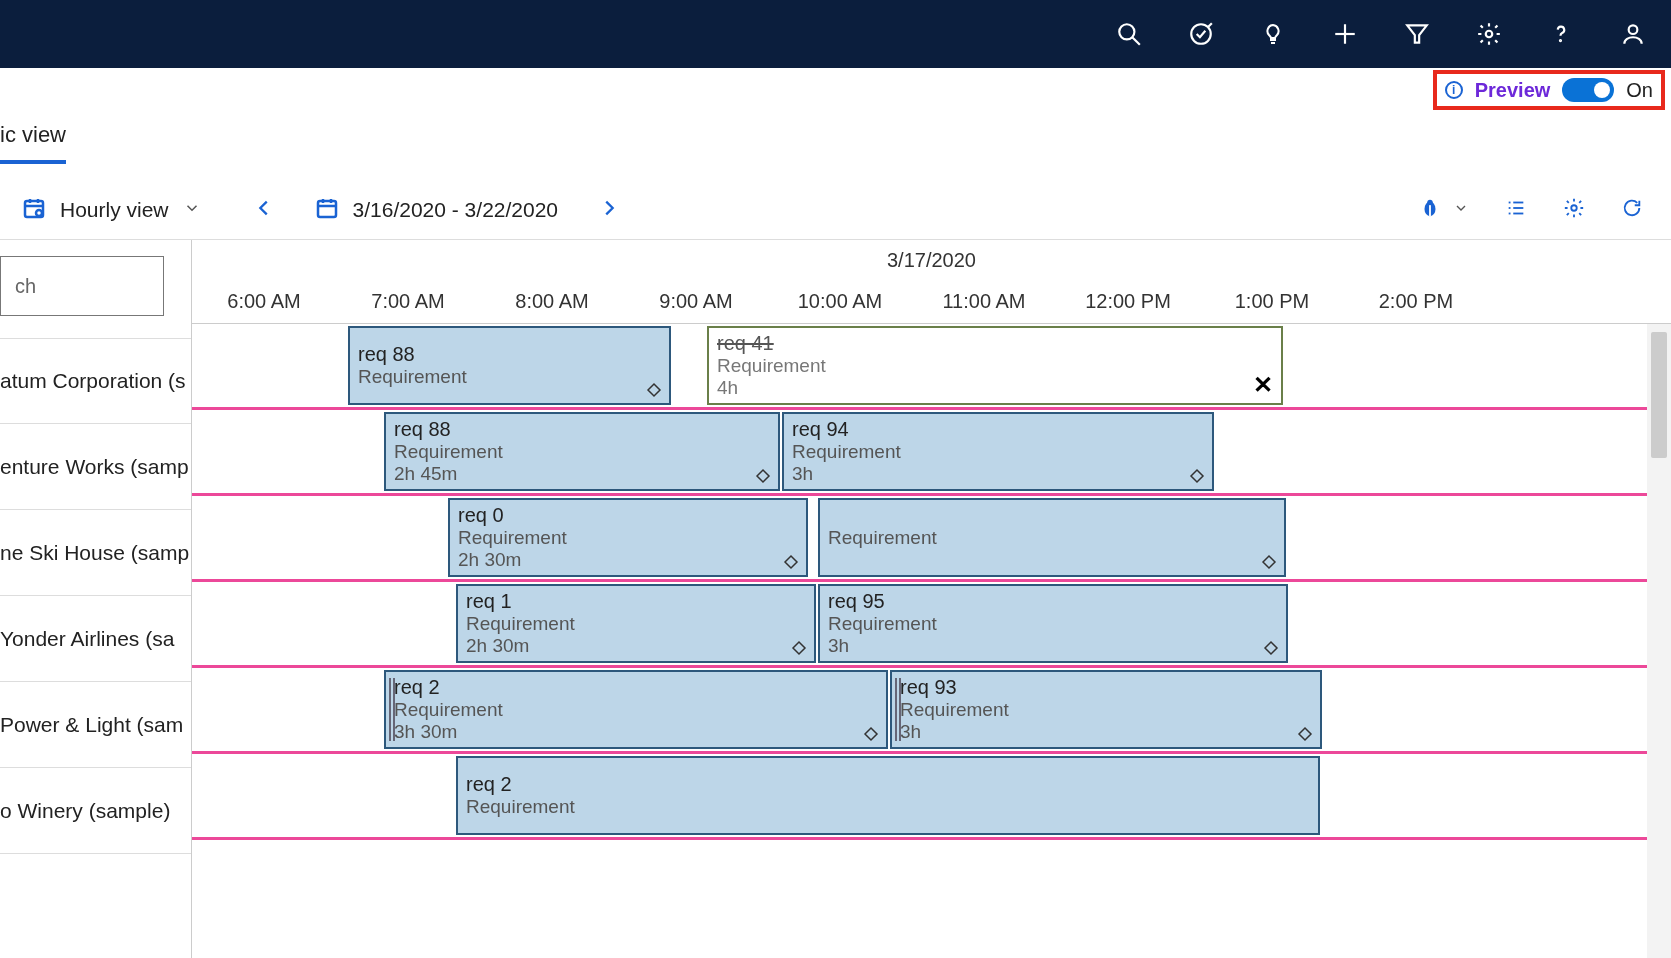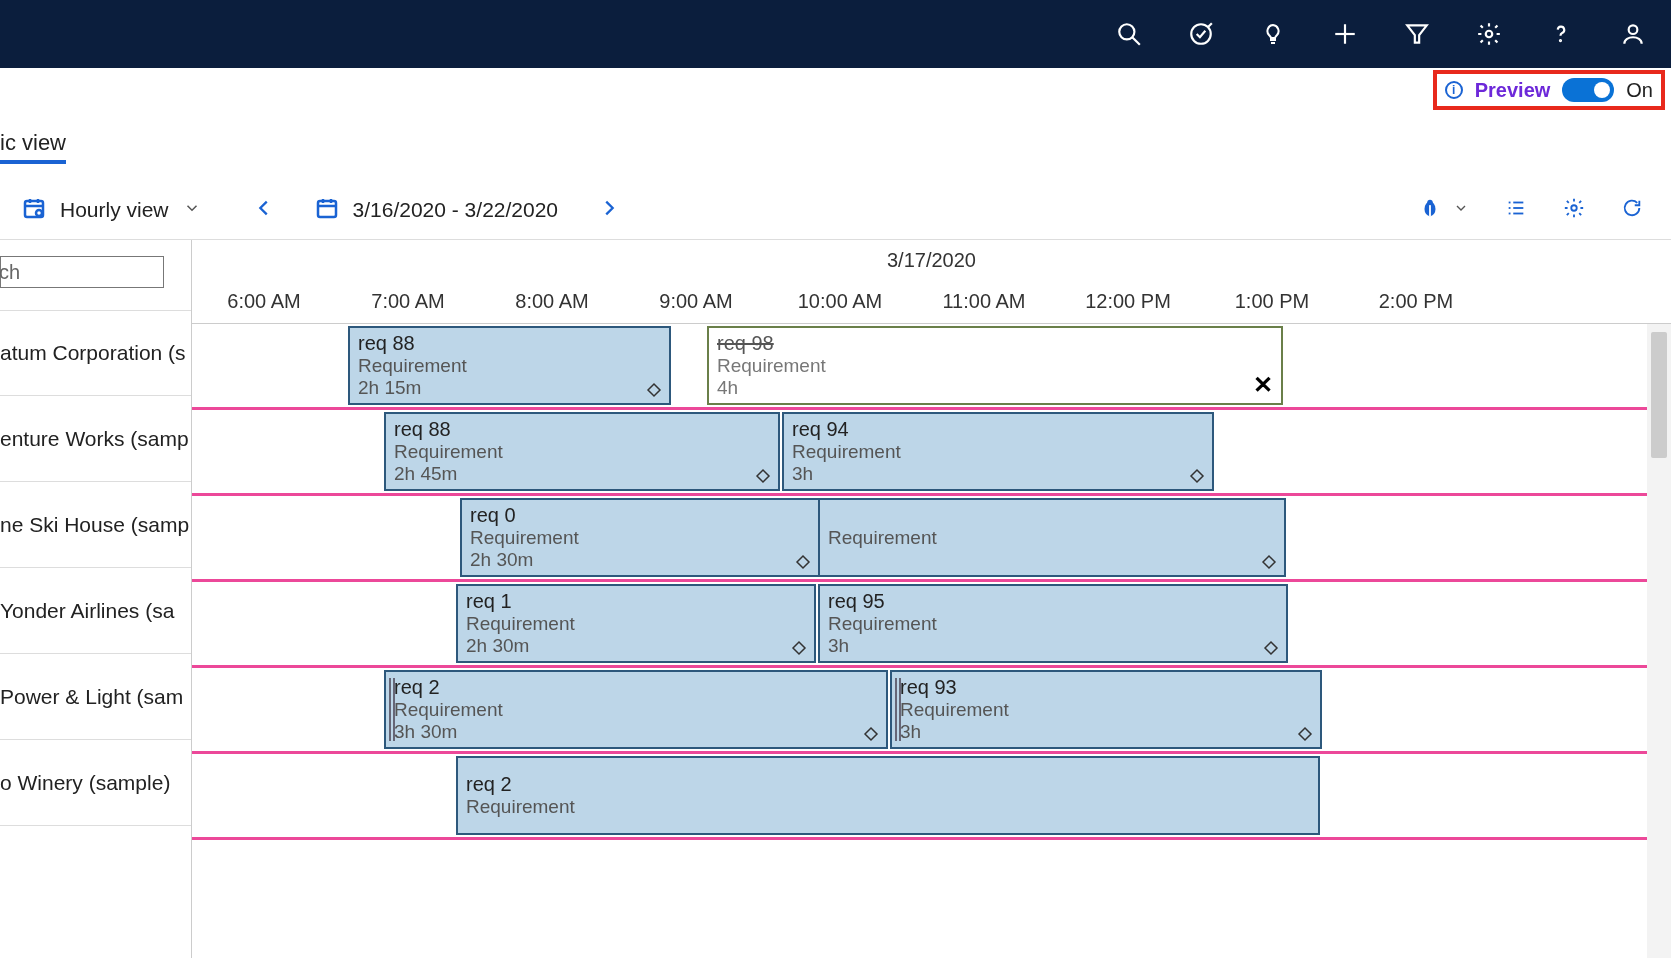--- a/index.html
+++ b/index.html
@@ -38,21 +38,21 @@
   }
   .preview-box .label { font-size:20px; font-weight:600; color:#6d28d9; }
   .toggle {
     width:52px; height:24px; background:#0a72d6; border-radius:12px; position:relative; cursor:pointer;
   }
   .toggle .knob { width:16px; height:16px; background:#fff; border-radius:50%; position:absolute; top:4px; right:4px; }
   .preview-box .state { font-size:20px; color:#222; }
 
   
   .tabrow { height:68px; padding-left:0; position:relative; }
-  .tabrow .tab-label { position:absolute; left:0; top:18px; font-size:22px; color:#222; }
+  .tabrow .tab-label { position:absolute; left:0; top:10px; font-size:22px; color:#222; }
   .tabrow .underline { position:absolute; left:0; top:48px; width:66px; height:4px; background:#1a63d3; }
 
   
   .toolrow {
     height:60px;
     display:flex;
     align-items:center;
     border-bottom:1px solid #ddd;
     position:relative;
     padding-left:22px;
@@ -66,22 +66,22 @@
   .toolrow .right-icons svg { stroke:#1a63d3; fill:none; stroke-width:2; }
 
   
   .main { display:flex; height:748px; }
   .sidebar {
     width:192px; flex-shrink:0; border-right:1px solid #ccc; position:relative;
     display:flex; flex-direction:column;
     padding-top:0;
   }
   .sidebar .search {
-    margin:16px 8px 0 0; height:32px; border:1px solid #777; width:164px;
-    display:flex; align-items:center; padding-left:0;
+    margin:16px 8px 0 0; height:60px; border:1px solid #777; width:164px;
+    display:flex; align-items:center; padding-left:16px;
   }
   .sidebar .search span { color:#666; font-size:20px; padding-left:0; margin-left:-2px;}
   .sidebar .resource-row {
     height:86px; border-bottom:1px solid #ddd; display:flex; align-items:center;
     font-size:21px; color:#222; padding-left:0; white-space:nowrap; overflow:hidden;
   }
   .sidebar .resource-row.first { border-top:1px solid #ddd; }
 
   
   .grid-wrap { flex:1; position:relative; overflow:hidden; }
@@ -285,27 +285,26 @@
         <div class="hour-cell">11:00 AM</div>
         <div class="hour-cell">12:00 PM</div>
         <div class="hour-cell">1:00 PM</div>
         <div class="hour-cell">2:00 PM</div>
       </div>
     <div class="rows-area" id="rows-area">
         <div class="grid-row">
           <div class="booking" style="left: 156px; width: 323px; top: 2px; bottom: 2px;">
             <div class="bk-title">req 88</div>
             <div class="bk-type">Requirement</div>
-            <div class="bk-dur">2h 15m</div>
             <div class="corner"><svg viewBox="0 0 24 24" width="18" height="18">
                 <polygon points="4,12 12,4 20,12 12,20"></polygon>
               </svg></div>
           </div>
           <div class="booking cancelled" style="left: 515px; width: 576px; top: 2px; bottom: 2px;">
-            <div class="bk-title">req 98</div>
+            <div class="bk-title">req 41</div>
             <div class="bk-type">Requirement</div>
             <div class="bk-dur">4h</div>
             <div class="close-x">✕</div>
           </div>
         </div>
         <div class="grid-row">
           <div class="booking" style="left: 192px; width: 396px; top: 2px; bottom: 2px;">
             <div class="bk-title">req 88</div>
             <div class="bk-type">Requirement</div>
             <div class="bk-dur">2h 45m</div>
@@ -316,21 +315,21 @@
           <div class="booking" style="left: 590px; width: 432px; top: 2px; bottom: 2px;">
             <div class="bk-title">req 94</div>
             <div class="bk-type">Requirement</div>
             <div class="bk-dur">3h</div>
             <div class="corner"><svg viewBox="0 0 24 24" width="18" height="18">
                 <polygon points="4,12 12,4 20,12 12,20"></polygon>
               </svg></div>
           </div>
         </div>
         <div class="grid-row">
-          <div class="booking" style="left: 268px; width: 360px; top: 2px; bottom: 2px;">
+          <div class="booking" style="left: 256px; width: 360px; top: 2px; bottom: 2px;">
             <div class="bk-title">req 0</div>
             <div class="bk-type">Requirement</div>
             <div class="bk-dur">2h 30m</div>
             <div class="corner"><svg viewBox="0 0 24 24" width="18" height="18">
                 <polygon points="4,12 12,4 20,12 12,20"></polygon>
               </svg></div>
           </div>
           <div class="booking" style="left: 626px; width: 468px; top: 2px; bottom: 2px; gap: 36px;">
             <div class="bk-title">req 96</div>
             <div class="bk-type">Requirement</div>

